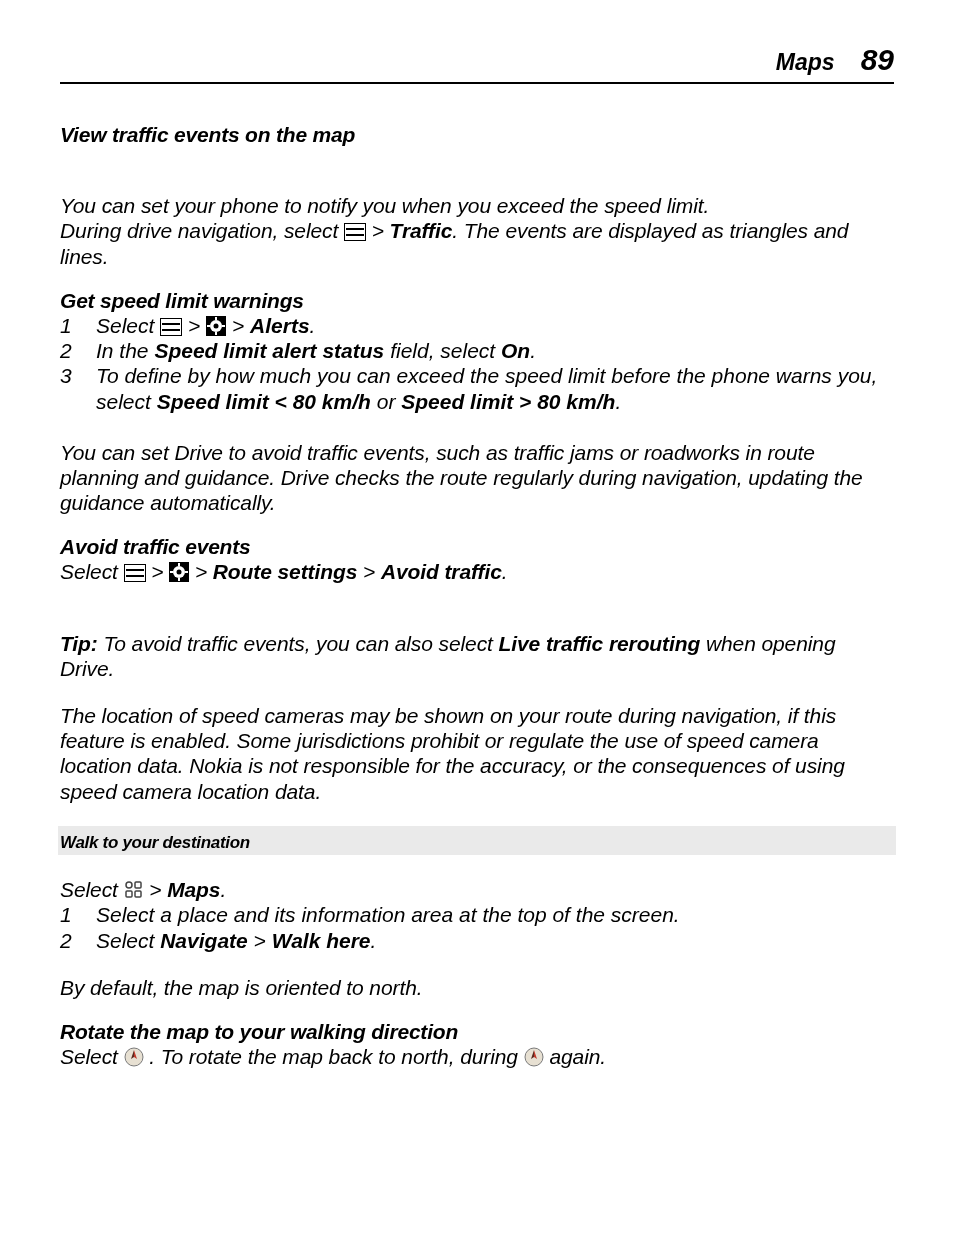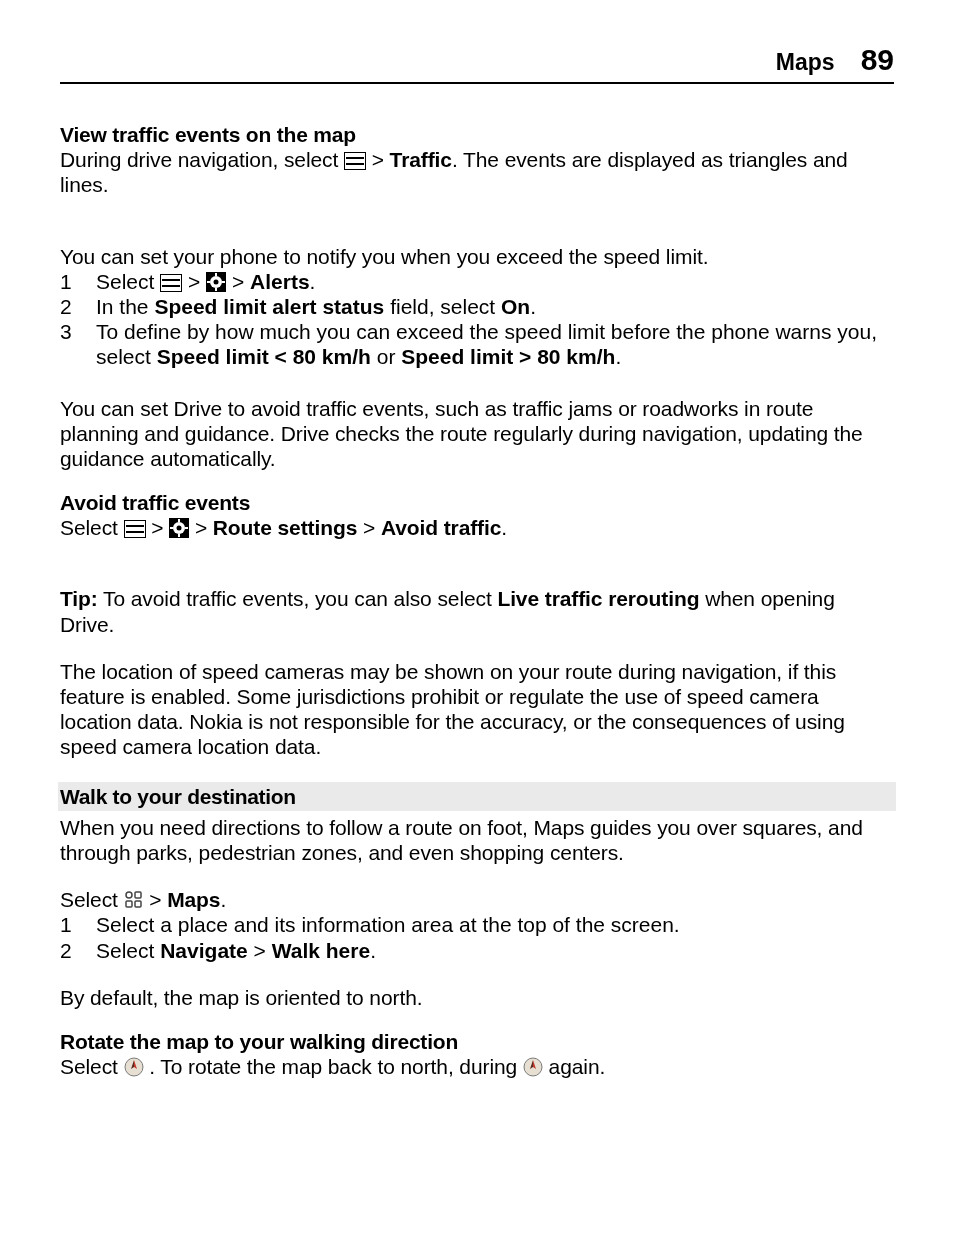--- a/index.html
+++ b/index.html
@@ -9,20 +9,21 @@
     font-family: Arial, Helvetica, sans-serif;
   }
   .page {
     width: 954px;
     min-height: 1258px;
     box-sizing: border-box;
     padding: 42px 60px 60px 60px;
     color: #000;
     font-size: 21px;
     line-height: 1.2;
+    font-style: italic;
   }
   .header {
     display: flex;
     justify-content: flex-end;
     align-items: baseline;
     border-bottom: 2.5px solid #000;
     padding-bottom: 4px;
     margin-bottom: 38px;
   }
   .header .title { font-weight: 700; font-size: 23px; margin-right: 26px; }
@@ -48,43 +49,44 @@
   ol.steps li .num {
     width: 36px;
     flex: 0 0 36px;
   }
   ol.steps li .body { flex: 1; }
   .subheader-bar {
     background: #eaeaea;
     margin: 22px -2px 4px -2px;
     padding: 2px 2px 2px 2px;
   }
-  .subheader-bar .bold { font-weight: 700; font-size: 21px; letter-spacing: -0.3px; }
+  .subheader-bar .bold { font-weight: 700; font-size: 17px; letter-spacing: -0.3px; }
 </style>
 </head>
 <body>
 
 <div class="page">
 
   <div class="header">
     <span class="title">Maps</span>
     <span class="pagenum">89</span>
   </div>
 
   <div class="h mtTop">View traffic events on the map</div>
+  <p class="p gap" style="margin-top:46px;">You can set your phone to notify you when you exceed the speed limit.</p>
+
   <p class="p">
     <span>During drive navigation, select </span><span class="icon-menu"><svg width="22" height="18" viewBox="0 0 22 18">
           <rect x="0" y="0" width="22" height="18" fill="none" stroke="#000" stroke-width="2"></rect>
           <line x1="2" y1="6" x2="20" y2="6" stroke="#000" stroke-width="2"></line>
           <line x1="2" y1="12" x2="20" y2="12" stroke="#000" stroke-width="2"></line>
         </svg></span><span> &gt; </span><span class="bold">Traffic</span><span>. The events are displayed as triangles and lines.</span>
   </p>
 
-  <p class="p gap" style="margin-top:46px;">You can set your phone to notify you when you exceed the speed limit.</p>
-
+  <div class="h mt">Get speed limit warnings</div>
   <ol class="steps">
     <li>
       <span class="num">1</span>
       <span class="body">
         <span>Select </span><span class="icon-menu"><svg width="22" height="18" viewBox="0 0 22 18">
               <rect x="0" y="0" width="22" height="18" fill="none" stroke="#000" stroke-width="2"></rect>
               <line x1="2" y1="6" x2="20" y2="6" stroke="#000" stroke-width="2"></line>
               <line x1="2" y1="12" x2="20" y2="12" stroke="#000" stroke-width="2"></line>
             </svg></span><span> &gt; </span><span class="icon-gear"><svg width="20" height="20" viewBox="0 0 20 20">
               <rect x="0" y="0" width="20" height="20" fill="#000"></rect>
@@ -136,21 +138,20 @@
 
   <p class="p" style="margin-top:46px;">
     <span class="bold">Tip:</span><span> To avoid traffic events, you can also select </span><span class="bold">Live traffic rerouting</span><span> when opening Drive.</span>
   </p>
 
   <p class="p" style="margin-top:22px;">The location of speed cameras may be shown on your route during navigation, if this feature is enabled. Some jurisdictions prohibit or regulate the use of speed camera location data. Nokia is not responsible for the accuracy, or the consequences of using speed camera location data.</p>
 
   <div class="subheader-bar">
     <span class="bold">Walk to your destination</span>
   </div>
-  <p class="p">When you need directions to follow a route on foot, Maps guides you over squares, and through parks, pedestrian zones, and even shopping centers.</p>
 
   <p class="p" style="margin-top:22px;">
     <span>Select </span><span class="icon-apps"><svg width="20" height="20" viewBox="0 0 20 20">
           <g fill="none" stroke="#444" stroke-width="1.5">
             <circle cx="5" cy="5" r="3"></circle>
             <rect x="11" y="2" width="6" height="6" rx="1"></rect>
             <rect x="2" y="11" width="6" height="6" rx="1"></rect>
             <rect x="11" y="11" width="6" height="6" rx="1"></rect>
           </g>
         </svg></span><span> &gt; </span><span class="bold">Maps</span><span>.</span>

